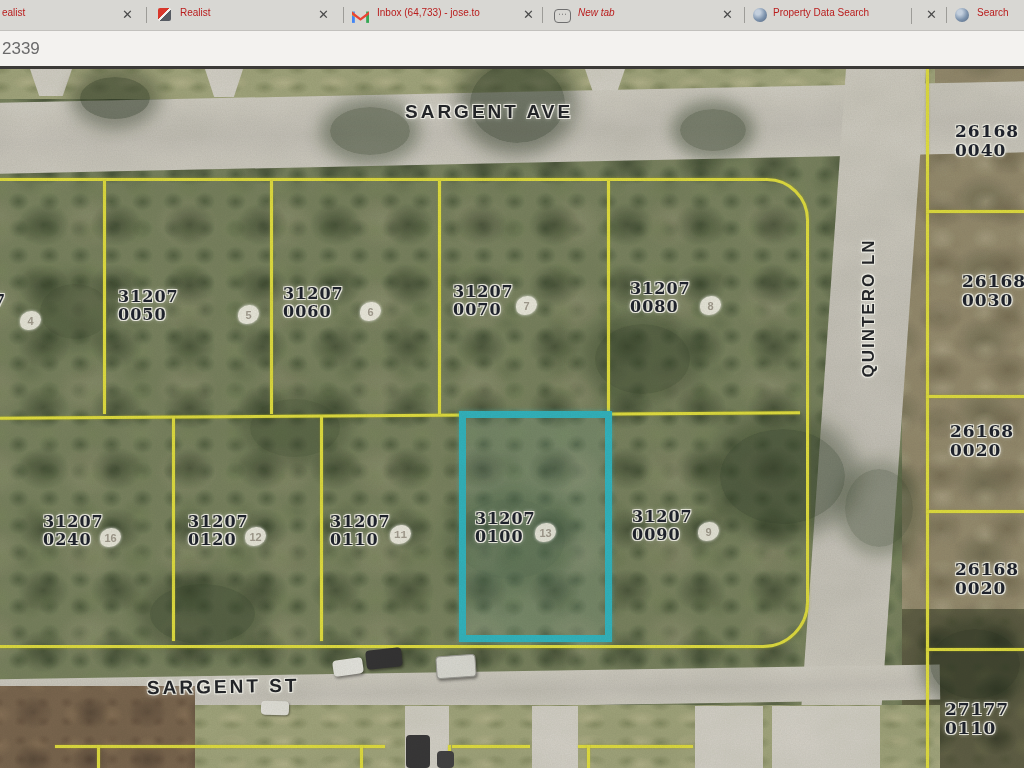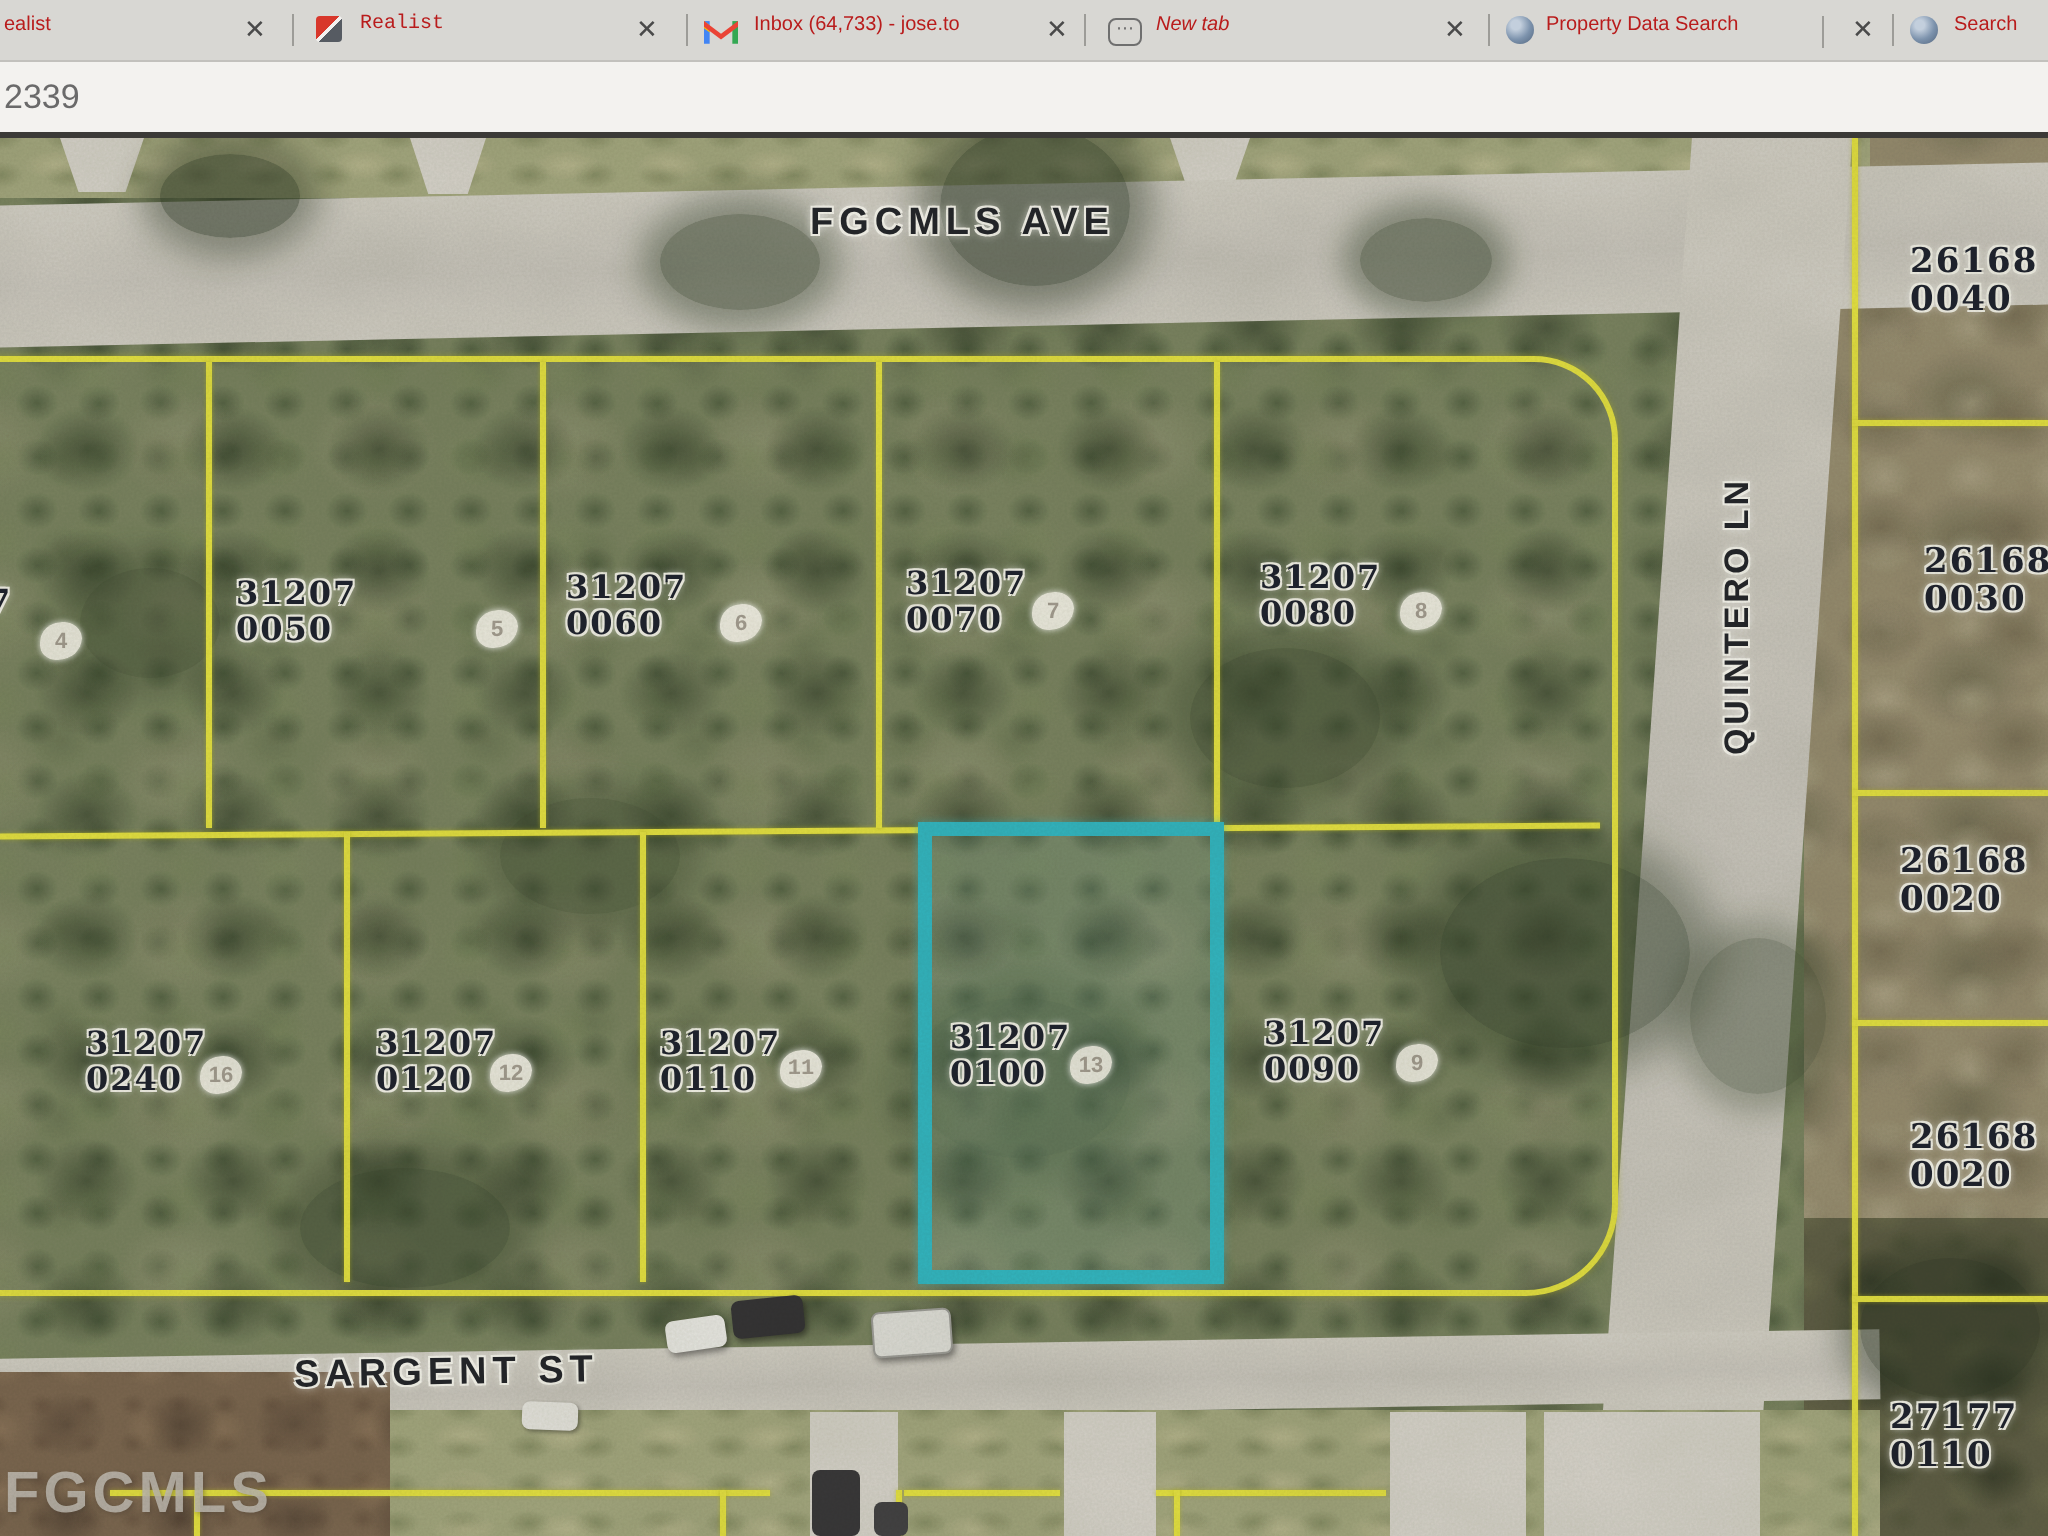--- a/index.html
+++ b/index.html
@@ -81,21 +81,21 @@
 <body>
 
 <div class="tabbar">
   <div class="tab" style="left:0;width:145px;">
     <span class="tab-label" style="left:2px;">ealist</span>
     <span class="tab-close" style="left:122px;">✕</span>
   </div>
   <span class="tab-sep" style="left:146px;"></span>
   <div class="tab" style="left:150px;width:190px;">
     <span class="fav realist-logo" style="left:8px;"></span>
-    <span class="tab-label" style="left:30px;font-family:Liberation Mono, monospace;">Realist</span>
+    <span class="tab-label" style="left:30px;">Realist</span>
     <span class="tab-close" style="left:168px;">✕</span>
   </div>
   <span class="tab-sep" style="left:343px;"></span>
   <div class="tab" style="left:347px;width:192px;">
     <span class="fav" style="left:5px;top:9px;">
       <svg width="17" height="13" viewBox="0 0 24 18">
         <path fill="#4285f4" d="M0 2h4v16H0z"></path>
           <path fill="#34a853" d="M20 2h4v16h-4z"></path>
         <path fill="#fbbc04" d="M0 2l4 3v5L0 7z"></path>
           <path fill="#ea4335" d="M0 2l12 9L24 2v4L12 15 0 6z"></path>
@@ -183,21 +183,21 @@
   <div class="yline" style="left:55px;top:676px;width:330px;height:2.5px;"></div>
   <div class="yline" style="left:452px;top:676px;width:78px;height:2.5px;"></div>
   <div class="yline" style="left:578px;top:676px;width:115px;height:2.5px;"></div>
   <div class="yline" style="left:97px;top:676px;width:2.5px;height:23px;"></div>
   <div class="yline" style="left:360px;top:676px;width:2.5px;height:23px;"></div>
   <div class="yline" style="left:448px;top:676px;width:2.5px;height:23px;"></div>
   <div class="yline" style="left:587px;top:676px;width:2.5px;height:23px;"></div>
 
   <div class="highlight" style="left:459px;top:342px;width:139px;height:217px;"></div>
 
-  <div class="street" style="left:405px;top:32px;">FGCMLS AVE</div>
+  <div class="street" style="left:405px;top:32px;">SARGENT AVE</div>
   <div class="street" style="left:869px;top:239px;transform:translate(-50%,-50%) rotate(-90deg);font-size:17px;letter-spacing:2px;">QUINTERO LN</div>
   <div class="street" style="left:147px;top:607px;transform:rotate(-1deg);">SARGENT ST</div>
 
   <div class="plabel" style="left:118px;top:219px;"><span>31207</span><br><span>0050</span></div>
   <div class="plabel" style="left:283px;top:216px;"><span>31207</span><br><span>0060</span></div>
   <div class="plabel" style="left:453px;top:214px;"><span>31207</span><br><span>0070</span></div>
   <div class="plabel" style="left:630px;top:211px;"><span>31207</span><br><span>0080</span></div>
 
   <div class="plabel" style="left:43px;top:444px;"><span>31207</span><br><span>0240</span></div>
   <div class="plabel" style="left:188px;top:444px;"><span>31207</span><br><span>0120</span></div>
@@ -224,21 +224,20 @@
   <div class="lot" style="left:698px;top:453px;">9</div>
   <div class="lot" style="left:20px;top:242px;">4</div>
 
   <div class="car" style="left:333px;top:590px;width:30px;height:16px;background:#e8e8e4;transform:rotate(-8deg);box-shadow:1px 2px 3px rgba(0,0,0,.45);"></div>
   <div class="car" style="left:366px;top:580px;width:36px;height:19px;background:#2c2c2e;transform:rotate(-6deg);box-shadow:1px 2px 3px rgba(0,0,0,.5);"></div>
   <div class="car" style="left:436px;top:586px;width:38px;height:21px;background:#dededa;border:1px solid #9a9a96;transform:rotate(-4deg);box-shadow:1px 2px 3px rgba(0,0,0,.45);"></div>
   <div class="car" style="left:261px;top:632px;width:28px;height:14px;background:#e6e5e1;transform:rotate(2deg);box-shadow:1px 1px 2px rgba(0,0,0,.4);"></div>
   <div class="car" style="left:406px;top:666px;width:24px;height:33px;background:#303032;"></div>
   <div class="car" style="left:437px;top:682px;width:17px;height:17px;background:#3a3a3c;"></div>
 
-  <div class="wm" style="left:2px;top:662px;">FGCMLS</div>
 
   <svg class="noise" width="1024" height="699">
     <filter id="nzFine">
         <feTurbulence type="fractalNoise" baseFrequency="0.8" numOctaves="2" seed="7" stitchTiles="stitch"></feTurbulence>
       <feColorMatrix type="matrix" values="0 0 0 0 0.30  0 0 0 0 0.33  0 0 0 0 0.24  0 0 0 0.55 0"></feColorMatrix>
       </filter>
     <filter id="nzBlotch">
         <feTurbulence type="fractalNoise" baseFrequency="0.013 0.02" numOctaves="3" seed="11" stitchTiles="stitch"></feTurbulence>
       <feColorMatrix type="matrix" values="0 0 0 0 0.25  0 0 0 0 0.28  0 0 0 0 0.18  0 0 0 0.4 0"></feColorMatrix>
       </filter>

